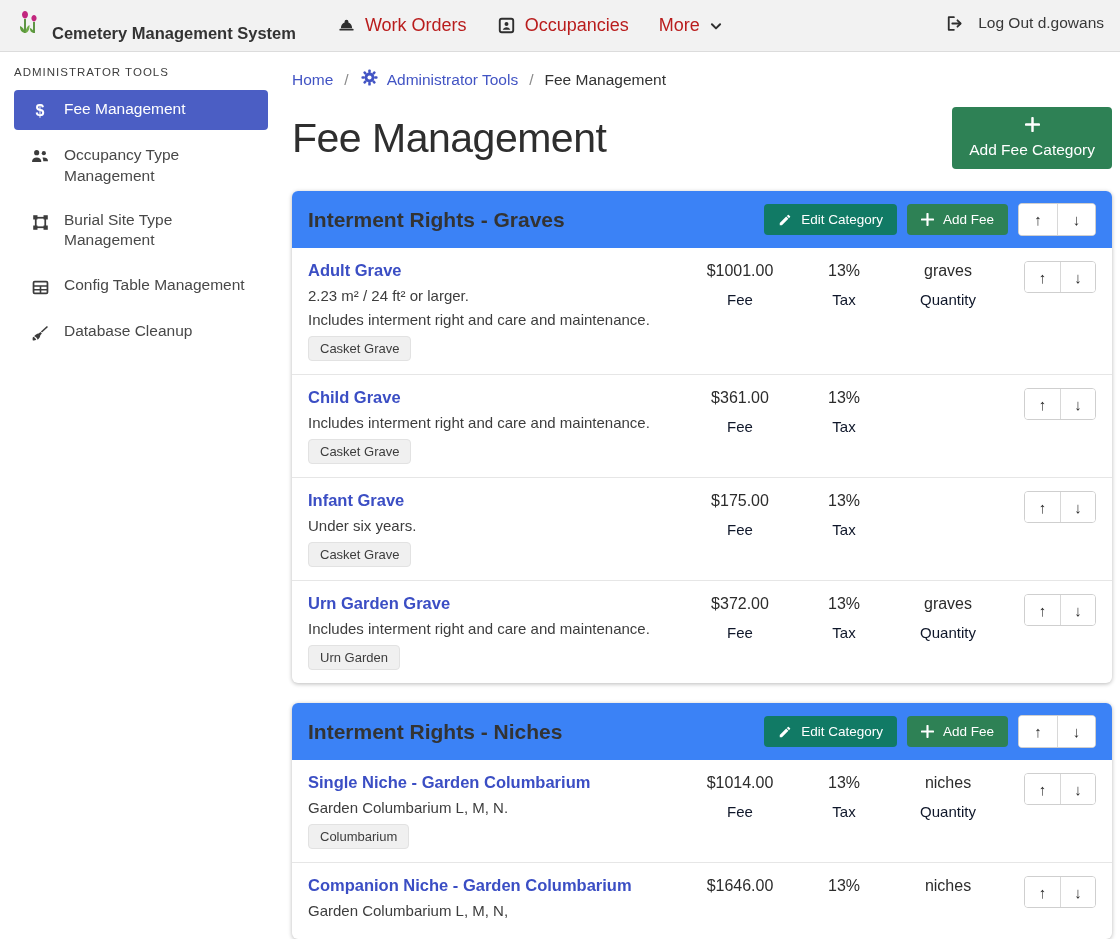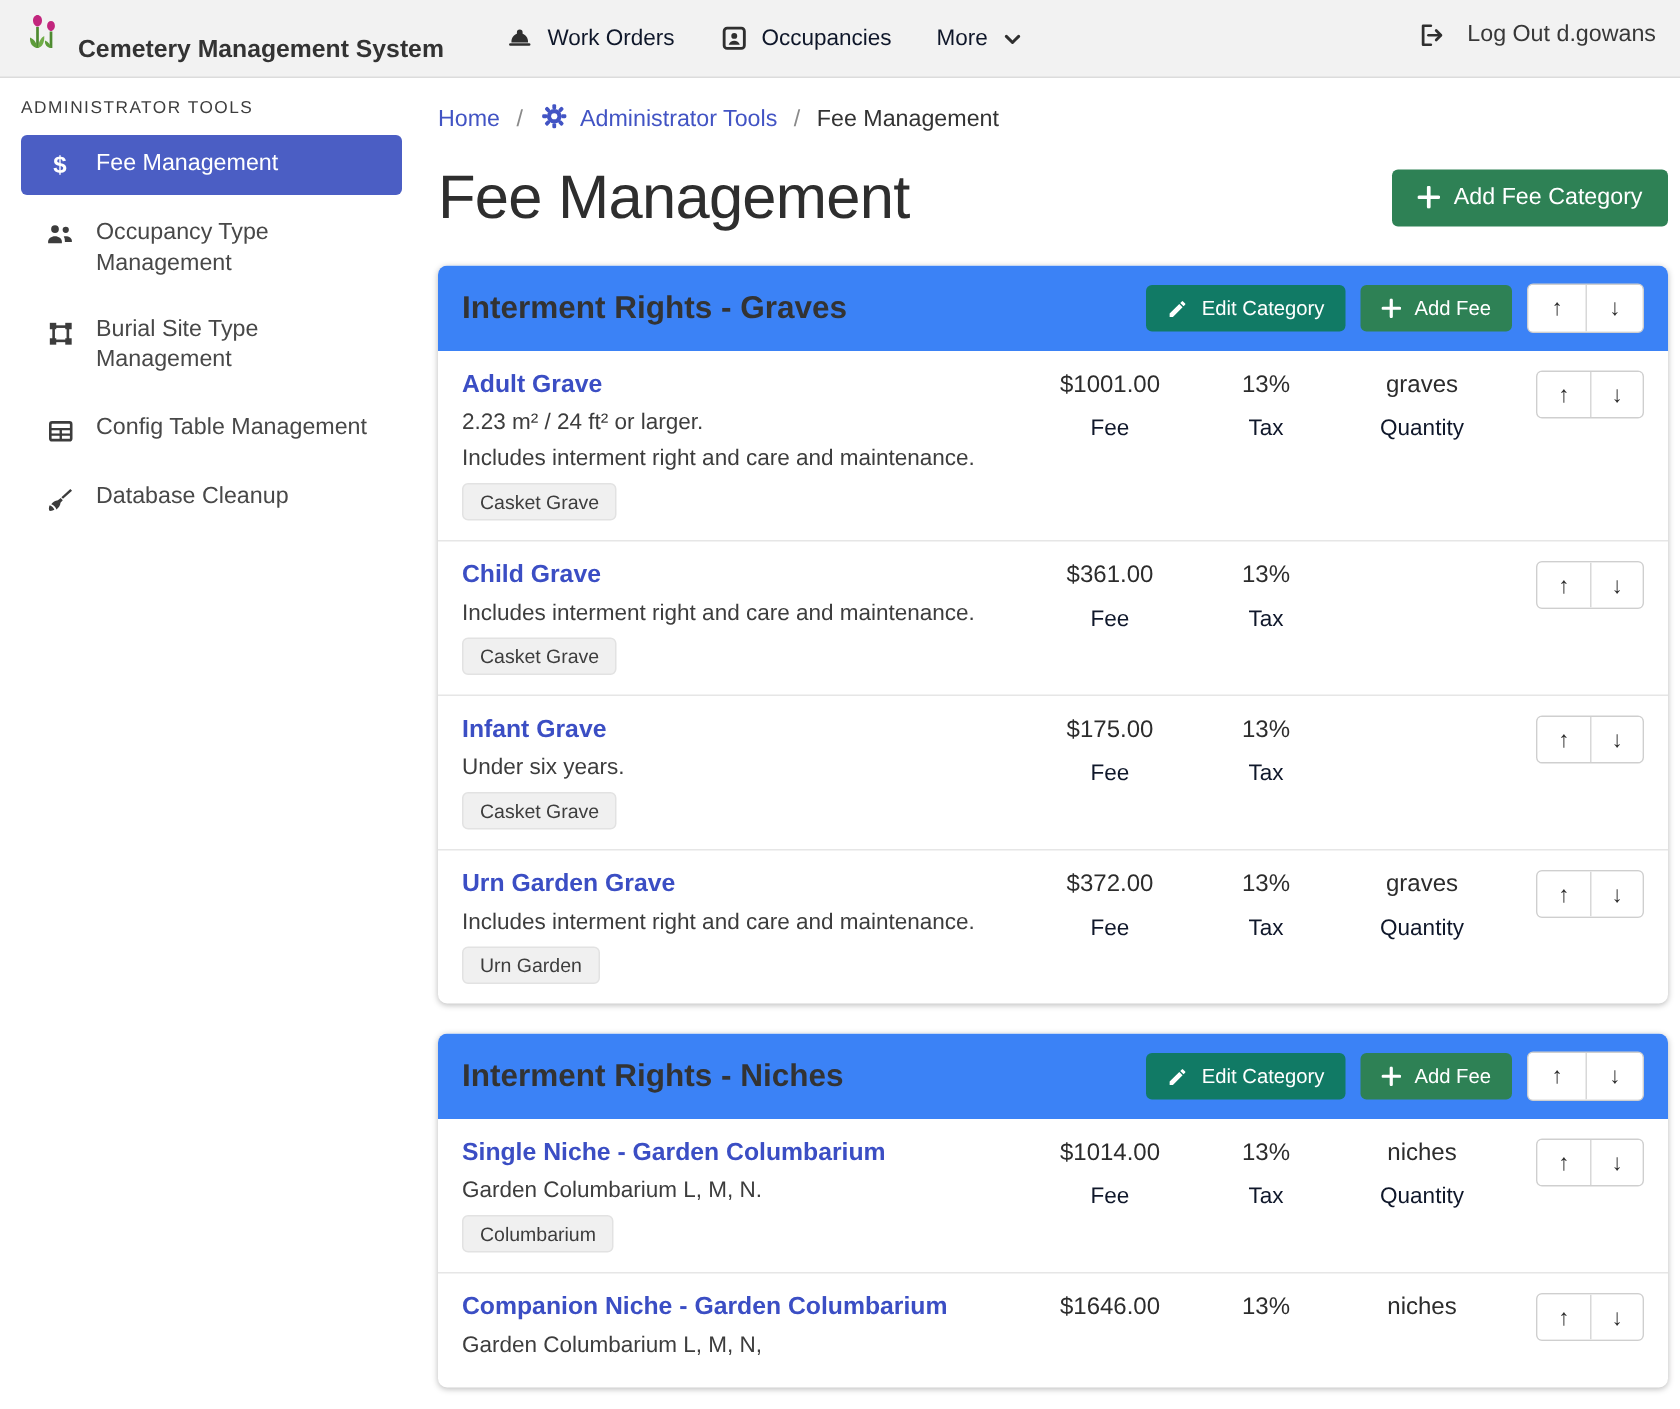--- a/index.html
+++ b/index.html
@@ -7,21 +7,21 @@
     width:1120px; height:939px; overflow:hidden;
     font-family:"Liberation Sans", sans-serif;
     background:#ffffff; color:#333;
   }
   
   .navbar {
     height:52px; background:#f2f2f2; border-bottom:1px solid #dcdcdc;
     display:flex; align-items:center; padding:0 16px; box-sizing:border-box;
   }
   .brand { display:flex; align-items:flex-end; gap:10px; font-weight:bold; font-size:16.5px; color:#333; margin-right:26px; }
-  .nav-item { display:flex; align-items:center; gap:9px; font-size:15px; color:#0f172a; margin:0 15px; cursor:pointer; }
+  .nav-item { display:flex; align-items:center; gap:9px; font-size:18px; color:#b91c1c; margin:0 15px; cursor:pointer; }
   .nav-item svg { display:block; }
   .spacer { flex:1; }
   .logout { display:flex; gap:15px; font-size:15.5px; color:#383838; cursor:pointer; }
 
   
   .layout { display:flex; height:887px; overflow:hidden; }
   .sidebar { width:280px; box-sizing:border-box; padding:12px 12px 0 14px; flex:0 0 280px; }
   .sidebar-heading { font-size:11.5px; letter-spacing:1px; color:#3d3d3d; text-transform:uppercase; padding:2px 0 12px 0; }
   .side-item {
     display:flex; gap:14px; align-items:flex-start; padding:9px 10px 9px 16px;
@@ -45,21 +45,21 @@
   .page-header { display:flex; justify-content:space-between; align-items:center; padding:2px 0 22px 0; }
   .page-title { font-size:41px; font-weight:400; color:#2e2e2e; margin:0; letter-spacing:-0.5px; }
 
   
   .btn {
     border:none; border-radius:4px; color:#fff; display:inline-flex; align-items:center; gap:9px;
     font-family:inherit; cursor:pointer; white-space:nowrap;
   }
   .btn-green { background:#2e8155; }
   .btn-teal  { background:#117a65; }
-  .btn-lg { font-size:15.5px; padding:10px 17px; }
+  .btn-lg { font-size:15.5px; padding:10px 17px;flex-direction:column; }
   .btn-sm { font-size:13.5px; padding:8px 14px; }
   .arrow-group { display:inline-flex; border:1px solid #cfcfcf; border-radius:4px; overflow:hidden; background:#fff; }
   .arrow-btn {
     background:#fff; border:none; width:35px; height:30px; font-size:15px; color:#2e2e2e;
     cursor:pointer; font-family:inherit; display:flex; align-items:center; justify-content:center;
   }
   .arrow-btn + .arrow-btn { border-left:1px solid #d8d8d8; }
   .card-header .arrow-btn { width:38px; height:31px; }
 
   

